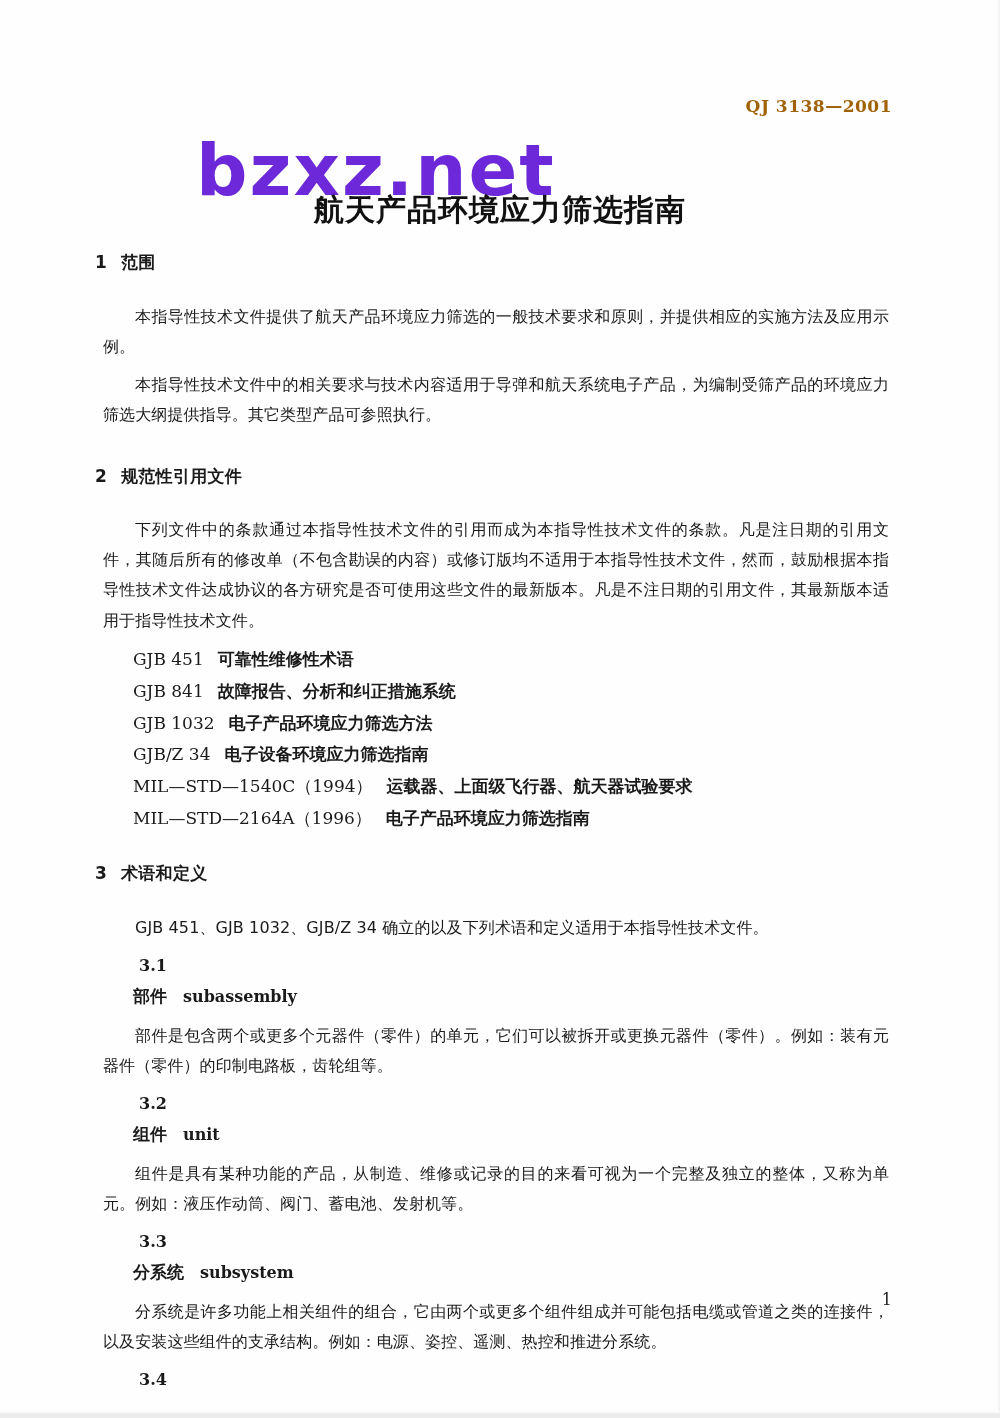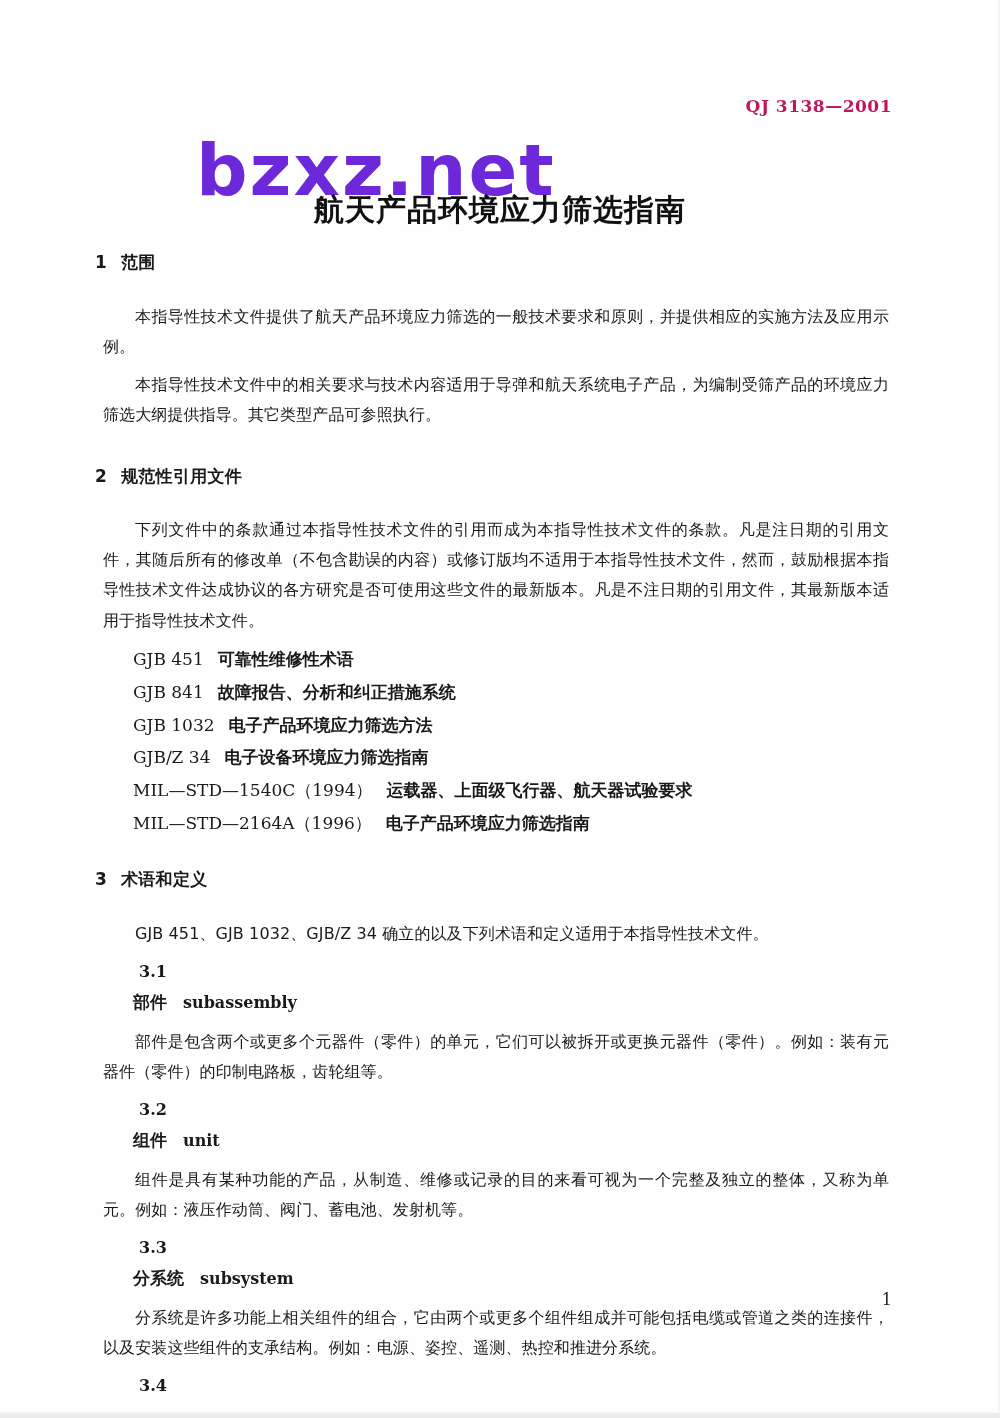--- a/index.html
+++ b/index.html
@@ -36,21 +36,21 @@
 
   
   .doc-header {
     position: absolute;
     top: 96px;
     right: 108px;
     font-family: "DejaVu Serif", "Liberation Serif", serif;
     font-weight: bold;
     font-size: 17px;
     letter-spacing: 0.5px;
-    color: #be185d;
+    color: #a16207;
   }
 
   
   .watermark {
     position: absolute;
     left: 196px;
     top: 128px;
     font-family: "DejaVu Sans", "Liberation Sans", sans-serif;
     font-weight: bold;
     font-size: 72px;
@@ -118,21 +118,21 @@
     font-family: "DejaVu Serif", "Liberation Serif", serif;
     font-size: 17px;
     line-height: 1.82;
     padding-left: 38px;
     white-space: nowrap;
   }
   .ref-list li .ref-code {
     font-family: "DejaVu Serif", "Liberation Serif", serif;
   }
   .ref-list li .ref-name {
-    font-family: Liberation Mono, monospace;
+    font-family: Liberation Sans, sans-serif;
     font-weight: bold;
     margin-left: 14px;
   }
 
   
   .clause-num {
     font-family: "DejaVu Serif", "Liberation Serif", serif;
     font-size: 16px;
     font-weight: bold;
     line-height: 1.9;

